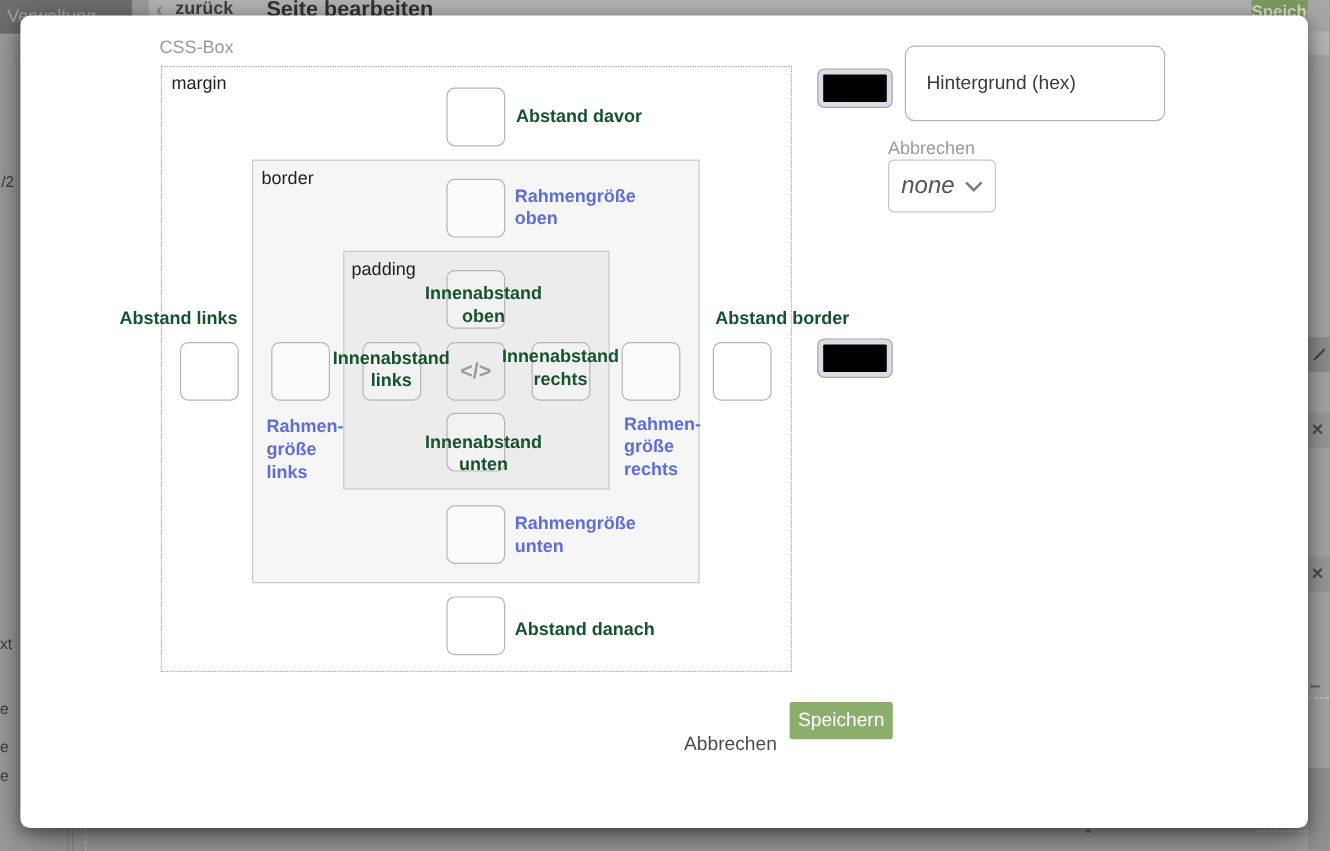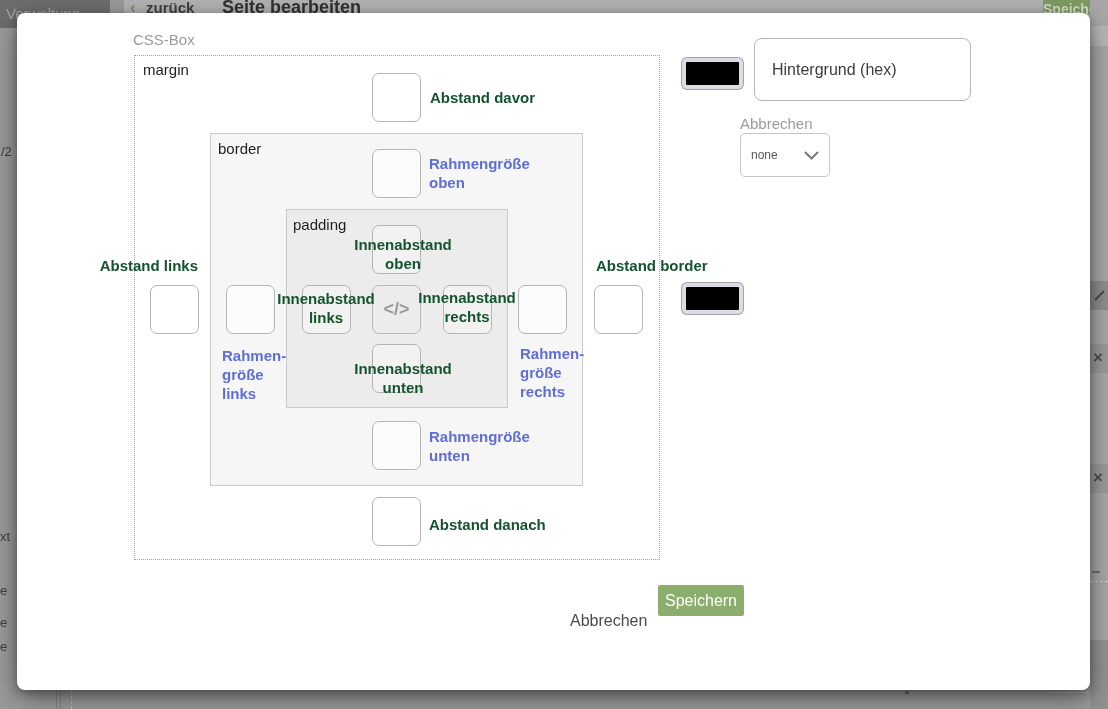--- a/index.html
+++ b/index.html
@@ -62,21 +62,21 @@
   .lbl.green{color:#14532d;text-align:center;}
 
   .swatch{width:61px;height:31px;border:4px solid #dcdce4;border-radius:5px;box-sizing:border-box;
     box-shadow:0 0 0 1px #a2a2ac;cursor:pointer;}
   .txt-input{height:63px;border:1px solid #b5b5b5;border-radius:8px;box-sizing:border-box;
     background:#fff;font-family:"Liberation Sans",sans-serif;font-size:16px;color:#3b3b3b;padding:0 0 0 17px;outline:none;}
   .txt-input::placeholder{color:#3b3b3b;opacity:1;}
   .grey-label{font-size:15px;color:#9b9b9b;}
   .select{width:90px;height:44px;border:1px solid #c6c6c6;border-radius:5px;box-sizing:border-box;background:#fff;
     display:flex;align-items:center;justify-content:space-between;padding:0 10px;cursor:pointer;}
-  .select .val{font-size:12px;color:#565656;}
+  .select .val{font-size:20px;color:#565656;font-style:italic;}
 
   .cancel-btn{font-size:16px;color:#4c4c4c;cursor:pointer;background:none;border:none;
     font-family:"Liberation Sans",sans-serif;padding:0;}
   .save-btn{width:86px;height:31px;background:#8cae6d;border:none;border-radius:2px;color:#ffffff;
     font-size:16px;font-family:"Liberation Sans",sans-serif;cursor:pointer;}
 </style>
 </head>
 <body>
 
 <div id="screen">

